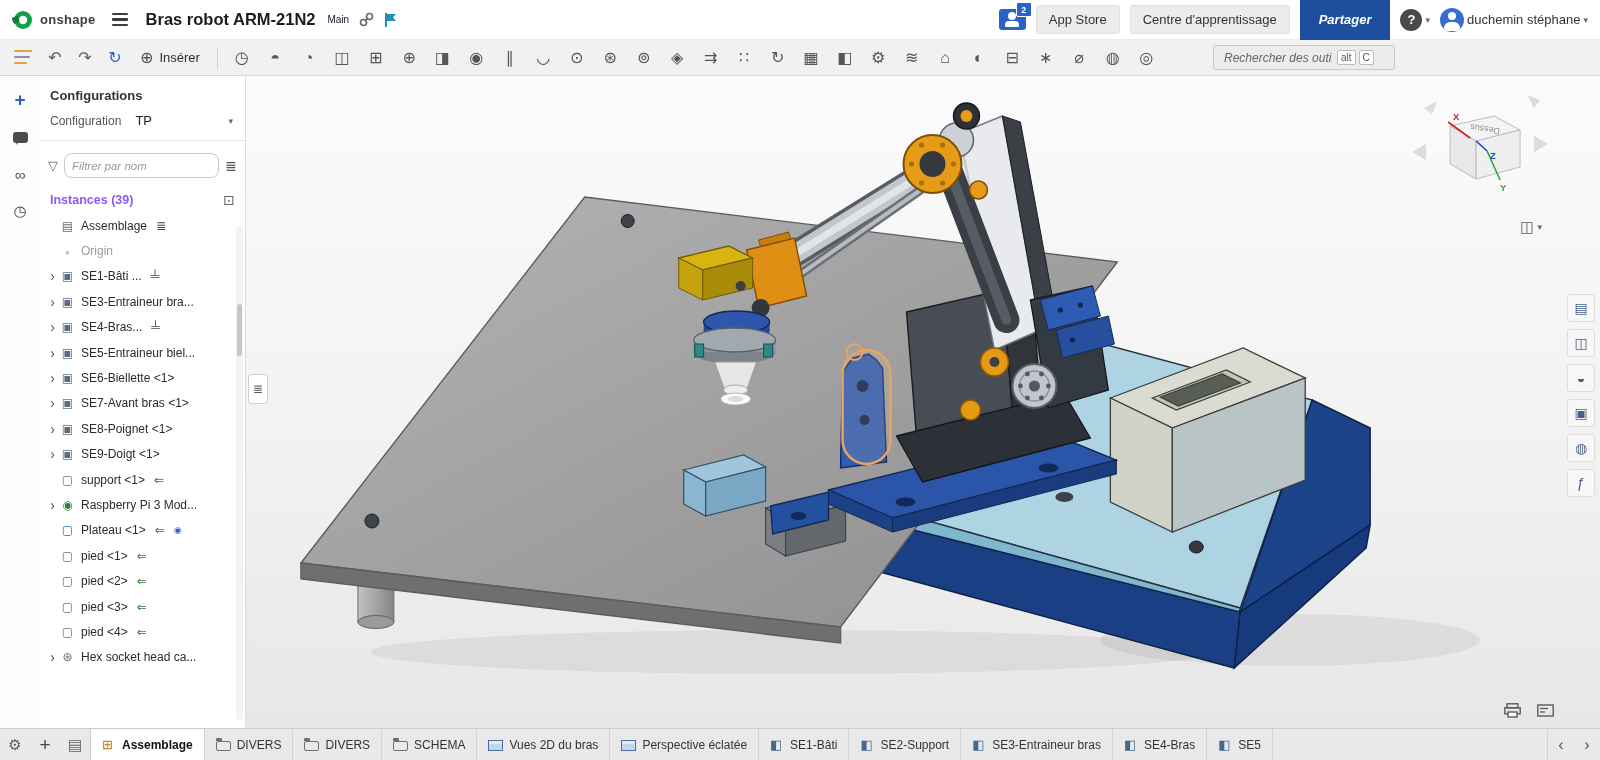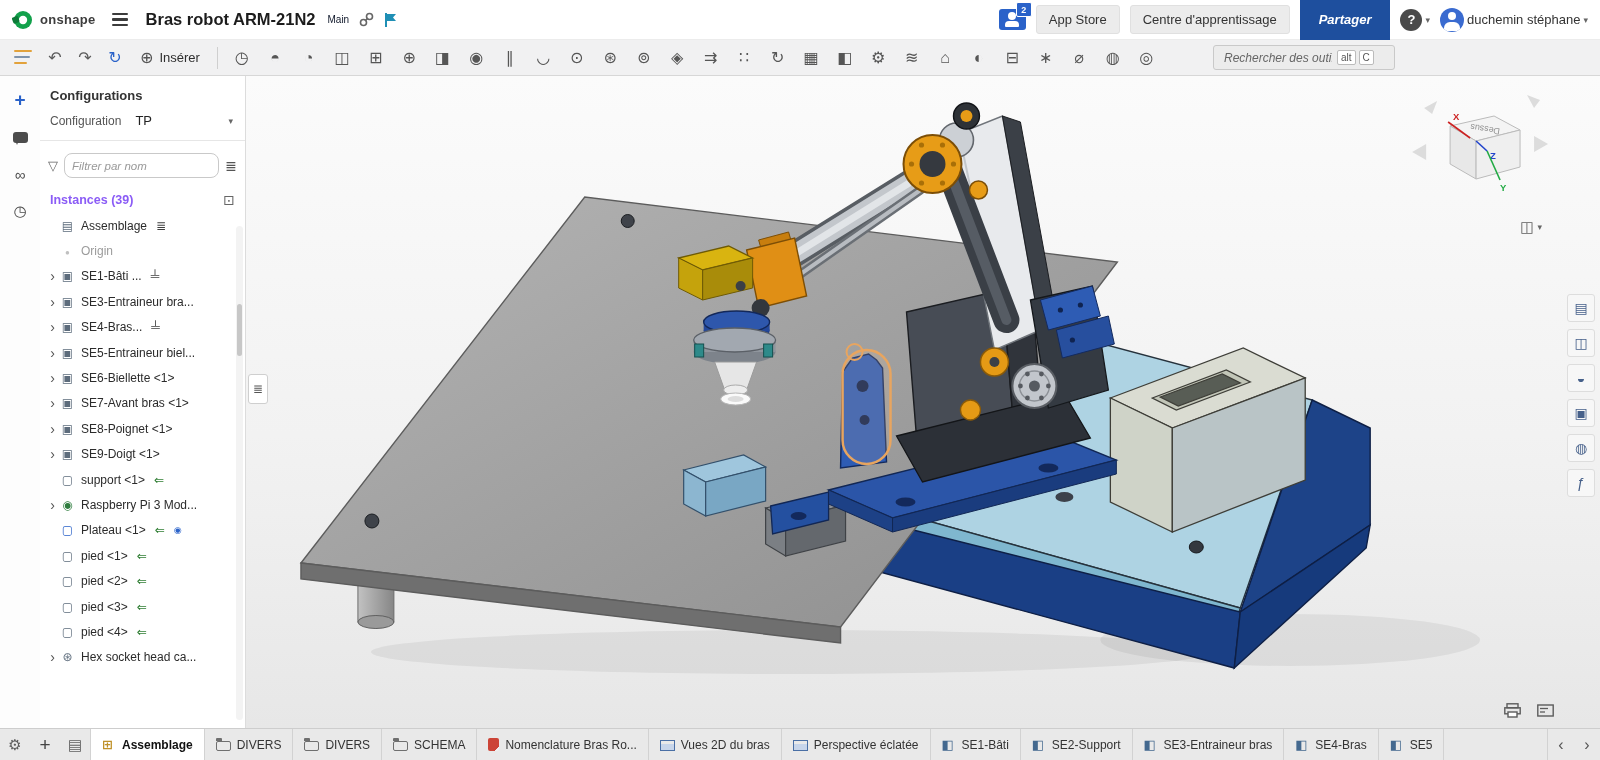--- a/index.html
+++ b/index.html
@@ -642,24 +642,20 @@
         <div class="tab" data-name="document-tab">
           <span class="tab-icon i-folder" data-name="tab-type-icon"></span>
           <span class="tab-label" data-name="tab-label">DIVERS</span>
         </div>
 
         <div class="tab" data-name="document-tab">
           <span class="tab-icon i-folder" data-name="tab-type-icon"></span>
           <span class="tab-label" data-name="tab-label">SCHEMA</span>
         </div>
 
-        <div class="tab" data-name="document-tab">
-          <span class="tab-icon i-pdf" data-name="tab-type-icon"></span>
-          <span class="tab-label" data-name="tab-label">Nomenclature Bras Ro...</span>
-        </div>
 
         <div class="tab" data-name="document-tab">
           <span class="tab-icon i-drawing" data-name="tab-type-icon"></span>
           <span class="tab-label" data-name="tab-label">Vues 2D du bras</span>
         </div>
 
         <div class="tab" data-name="document-tab">
           <span class="tab-icon i-drawing" data-name="tab-type-icon"></span>
           <span class="tab-label" data-name="tab-label">Perspective éclatée</span>
         </div>

